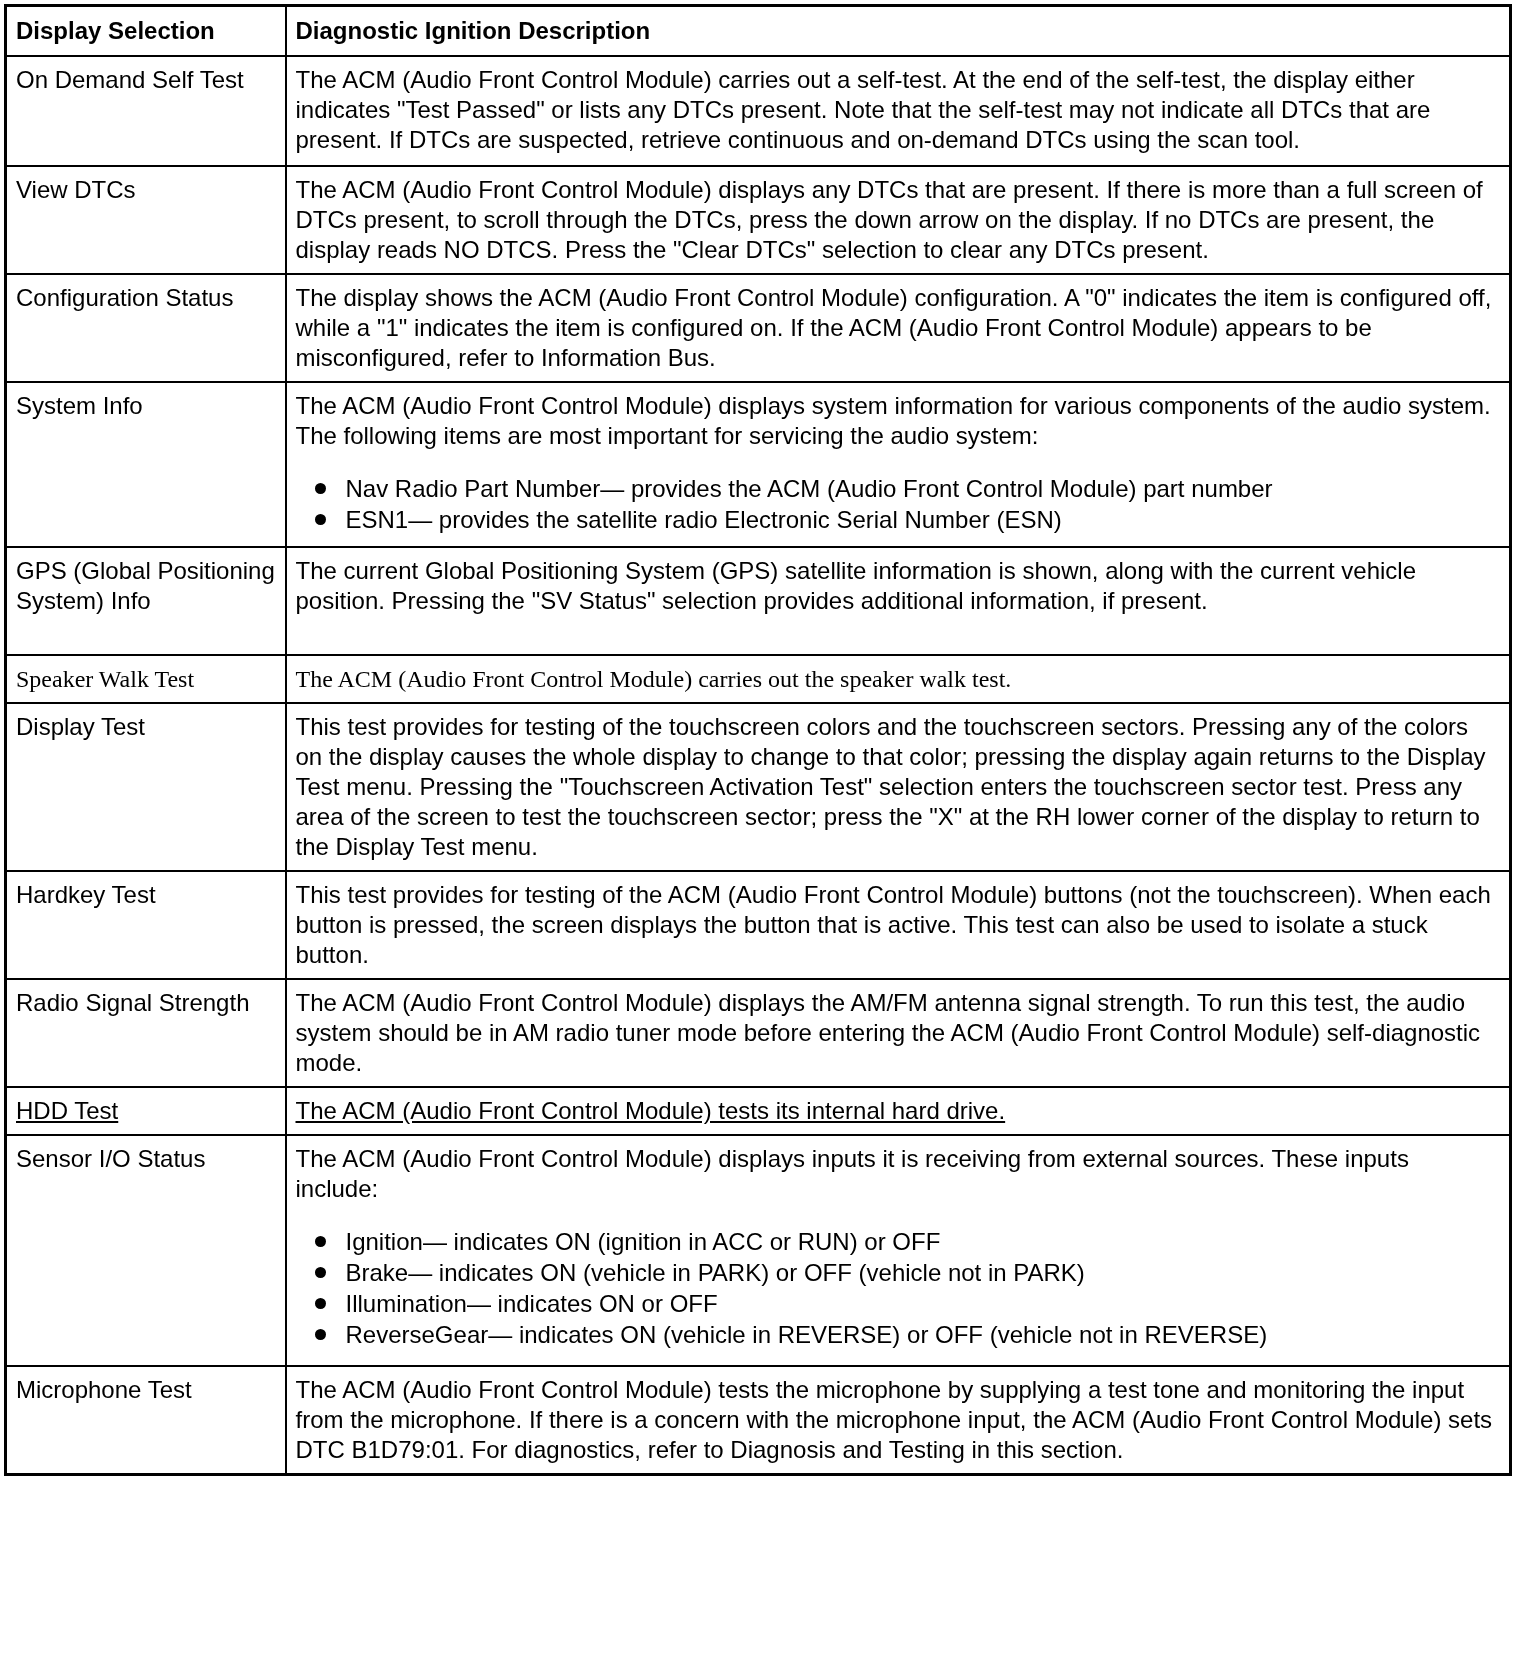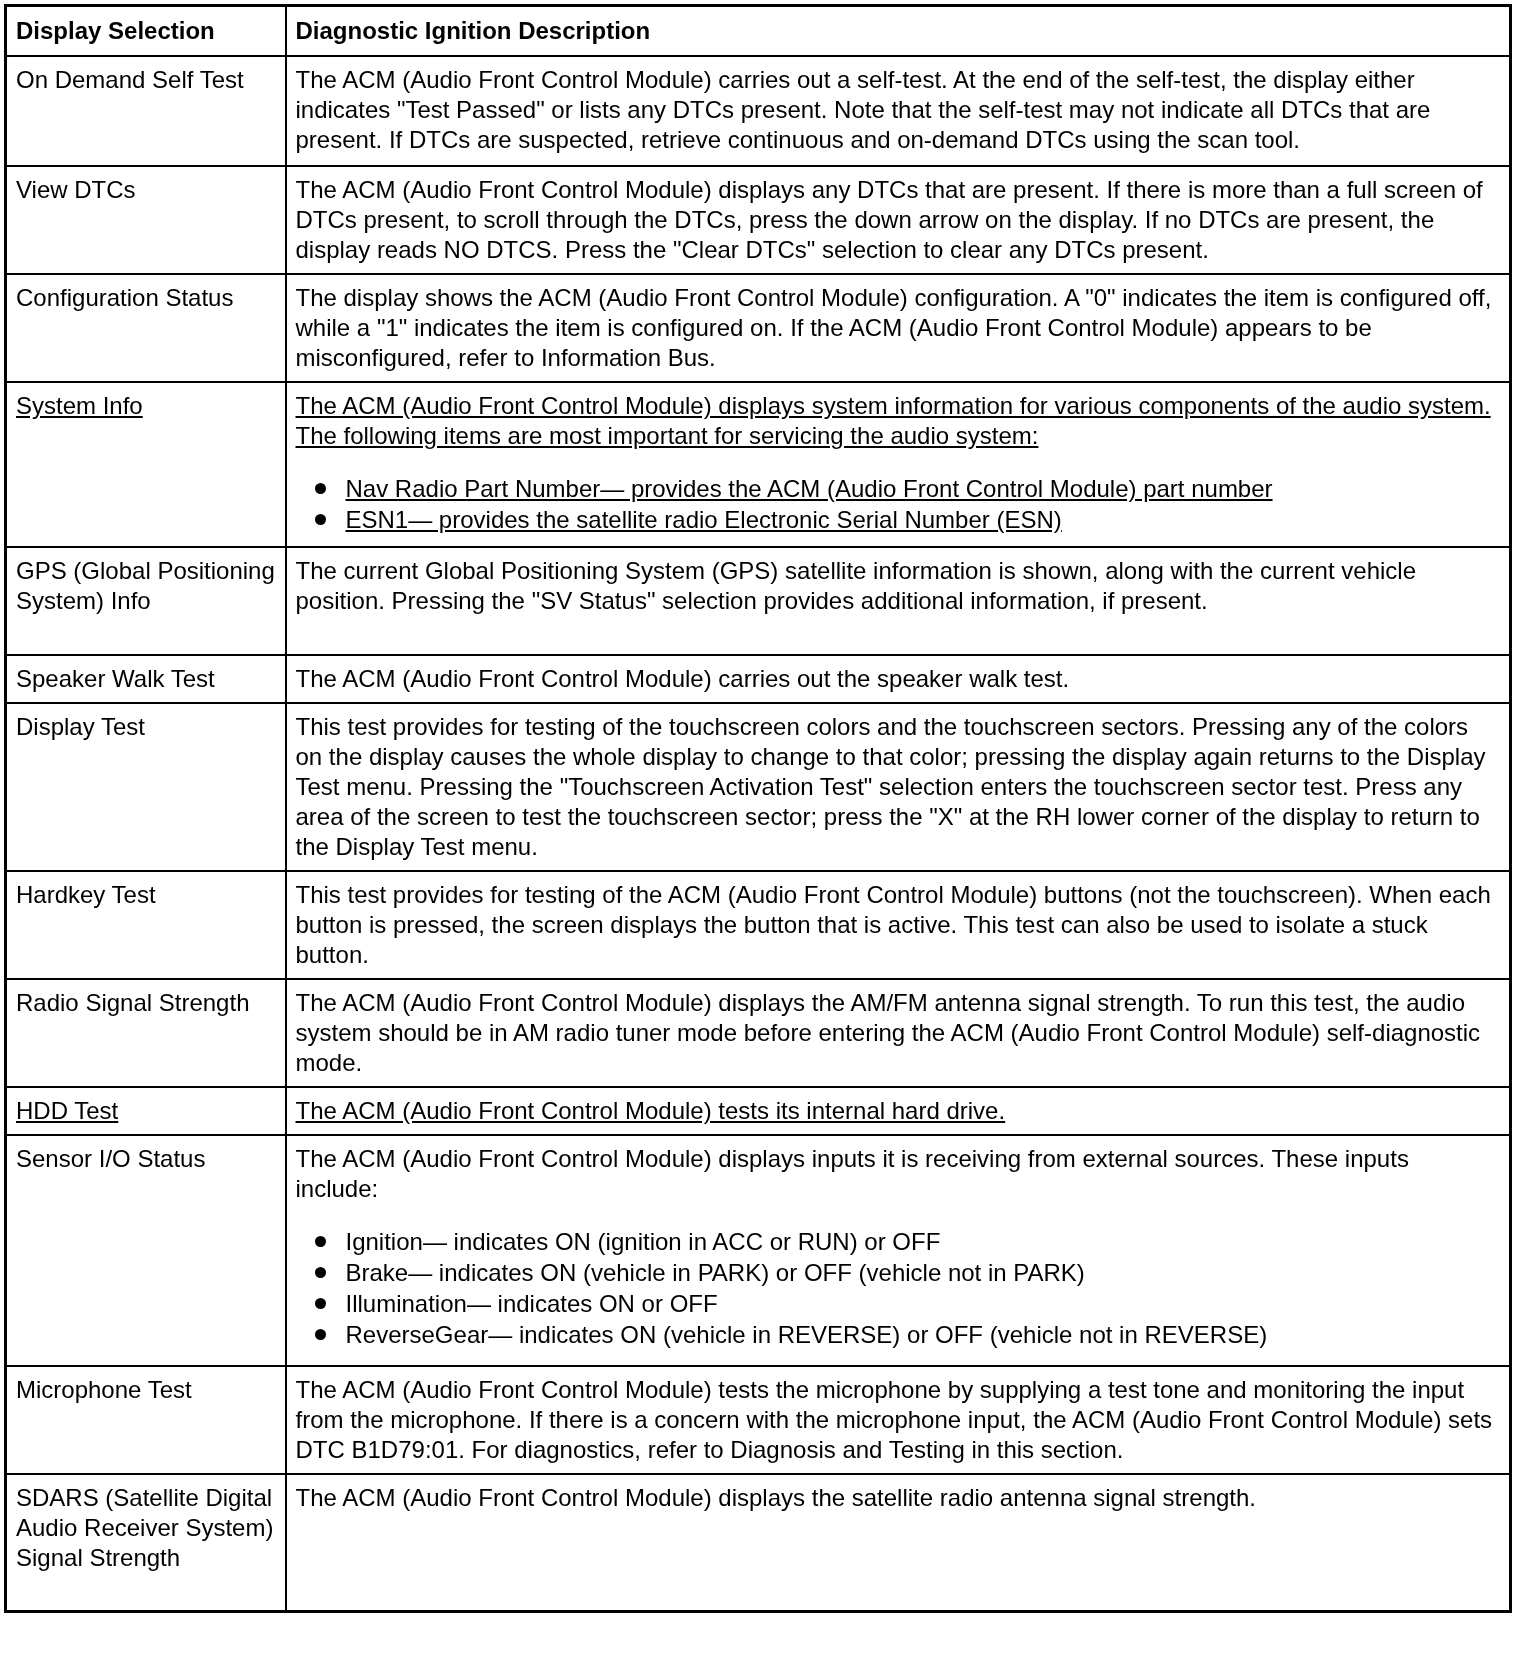--- a/index.html
+++ b/index.html
@@ -63,23 +63,23 @@
       left: 19px;
       top: 10px;
       width: 11px;
       height: 11px;
       border-radius: 50%;
       background: #000;
     }
     tr.r-ondemand td { height: 92px; }
     tr.r-viewdtc td { height: 90px; }
     tr.r-config td { height: 90px; }
-    tr.r-sysinfo td { height: 147px; text-decoration: underline; }
+    tr.r-sysinfo td { height: 147px; }
     tr.r-gps td { height: 90px; }
-    tr.r-speaker td { height: 30px; }
+    tr.r-speaker td { height: 30px; font-family: Liberation Serif, serif; }
     tr.r-dvd td { height: 30px; }
     tr.r-display td { height: 150px; }
     tr.r-hardkey td { height: 90px; }
     tr.r-radio td { height: 90px; }
     tr.r-hdd td { height: 30px; text-decoration: underline; }
     tr.r-sensor td { height: 213px; }
     tr.r-mic td { height: 90px; }
     tr.r-sdars td { height: 119px; }
   </style>
 </head>
@@ -172,20 +172,14 @@
           <li><span class="dot"></span><span>ReverseGear— indicates ON (vehicle in REVERSE) or OFF (vehicle not in REVERSE)</span></li>
         </ul>
       </td>
     </tr>
     <tr class="r-mic">
       <td class="sel">Microphone Test</td>
       <td class="desc">
         <p class="para">The ACM (Audio Front Control Module) tests the microphone by supplying a test tone and monitoring the input from the microphone. If there is a concern with the microphone input, the ACM (Audio Front Control Module) sets DTC B1D79:01. For diagnostics, refer to Diagnosis and Testing in this section.</p>
       </td>
     </tr>
-    <tr class="r-sdars">
-      <td class="sel">SDARS (Satellite Digital Audio Receiver System) Signal Strength</td>
-      <td class="desc">
-        <p class="para">The ACM (Audio Front Control Module) displays the satellite radio antenna signal strength.</p>
-      </td>
-    </tr>
   </tbody>
 </table>
 
 </body></html>

